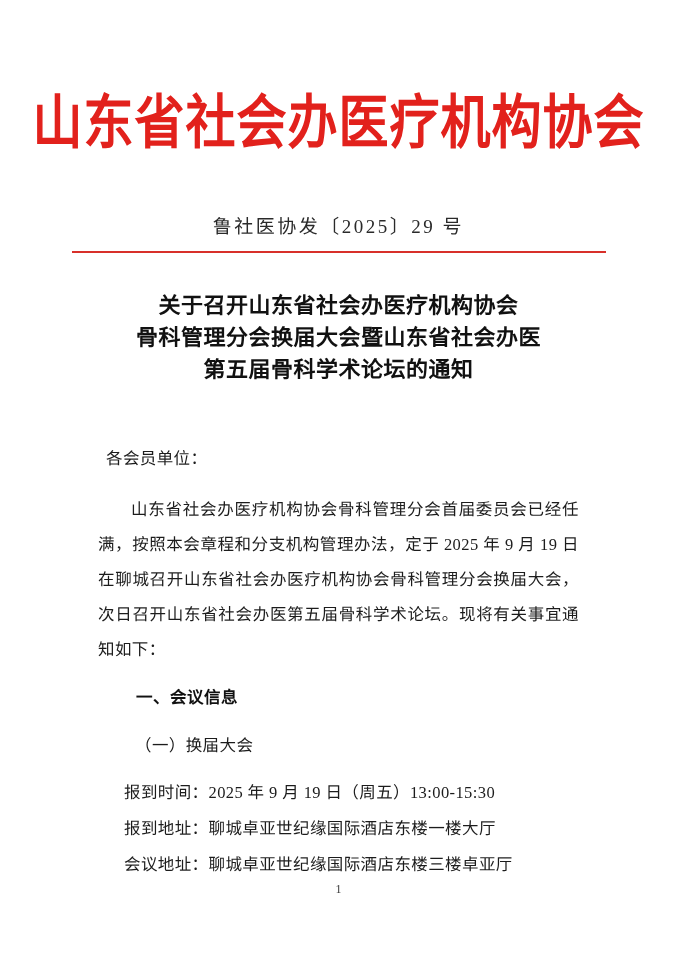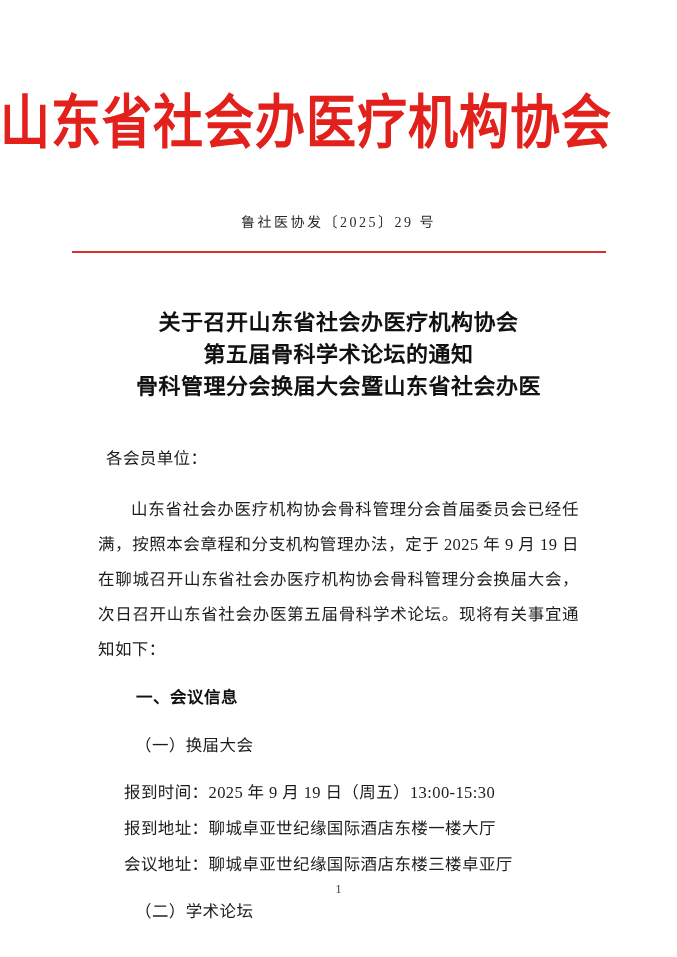--- a/index.html
+++ b/index.html
@@ -23,20 +23,21 @@
     inset: 0;
     background: #ffffff;
   }
 
   
   .masthead {
     position: absolute;
     top: 96px;
     left: 0;
     right: 0;
+    text-align: center;
   }
   .masthead-title {
     display: inline-block;
     font-family: "DejaVu Sans", "Liberation Sans", sans-serif;
     font-weight: 700;
     font-size: 50px;
     line-height: 1.08;
     letter-spacing: 1px;
     color: #e2211c;
     white-space: nowrap;
@@ -45,43 +46,43 @@
   }
 
   
   .doc-number {
     position: absolute;
     top: 211px;
     left: 0;
     right: 0;
     text-align: center;
     font-family: "Liberation Serif", "DejaVu Serif", serif;
-    font-size: 14px;
+    font-size: 19px;
     letter-spacing: 2.5px;
     color: #2a2a2a;
   }
 
   
   .red-rule {
     position: absolute;
     top: 251px;
     left: 72px;
     width: 534px;
     height: 2px;
     background: #d8302a;
   }
 
   
   .doc-title {
     position: absolute;
-    top: 309px;
+    top: 290px;
     left: 78px;
     width: 521px;
     text-align: center;
-    font-family: Liberation Mono, monospace;
+    font-family: Liberation Sans, sans-serif;
     font-weight: 700;
     font-size: 22px;
     line-height: 32px;
     letter-spacing: 0.5px;
     color: #111111;
   }
   .doc-title .tline { display: block; white-space: nowrap; }
 
   
   .body-area {
@@ -141,40 +142,39 @@
   <div class="masthead">
     <div class="masthead-title">山东省社会办医疗机构协会</div>
   </div>
 
   <div class="doc-number">鲁社医协发〔2025〕29 号</div>
 
   <div class="red-rule"></div>
 
   <div class="doc-title">
     <span class="tline">关于召开山东省社会办医疗机构协会</span>
+    <span class="tline">骨科管理分会换届大会暨山东省社会办医</span>
     <span class="tline">第五届骨科学术论坛的通知</span>
-    <span class="tline">骨科管理分会换届大会暨山东省社会办医</span>
   </div>
 
   <div class="body-area">
 
     <p class="salutation">各会员单位：</p>
 
     <p class="para">山东省社会办医疗机构协会骨科管理分会首届委员会已经任满，按照本会章程和分支机构管理办法，定于 2025 年 9 月 19 日在聊城召开山东省社会办医疗机构协会骨科管理分会换届大会，次日召开山东省社会办医第五届骨科学术论坛。现将有关事宜通知如下：</p>
 
     <p class="section-heading">一、会议信息</p>
 
     <p class="subsection">（一）换届大会</p>
 
     <p class="detail-line">报到时间：2025 年 9 月 19 日（周五）13:00-15:30</p>
 
     <p class="detail-line">报到地址：聊城卓亚世纪缘国际酒店东楼一楼大厅</p>
 
 
     <p class="detail-line">会议地址：聊城卓亚世纪缘国际酒店东楼三楼卓亚厅</p>
 
-    <p class="subsection">（二）学术论坛</p>
 
   </div>
 
   <div class="page-number">1</div>
 
 </div>
 
 </body></html>

